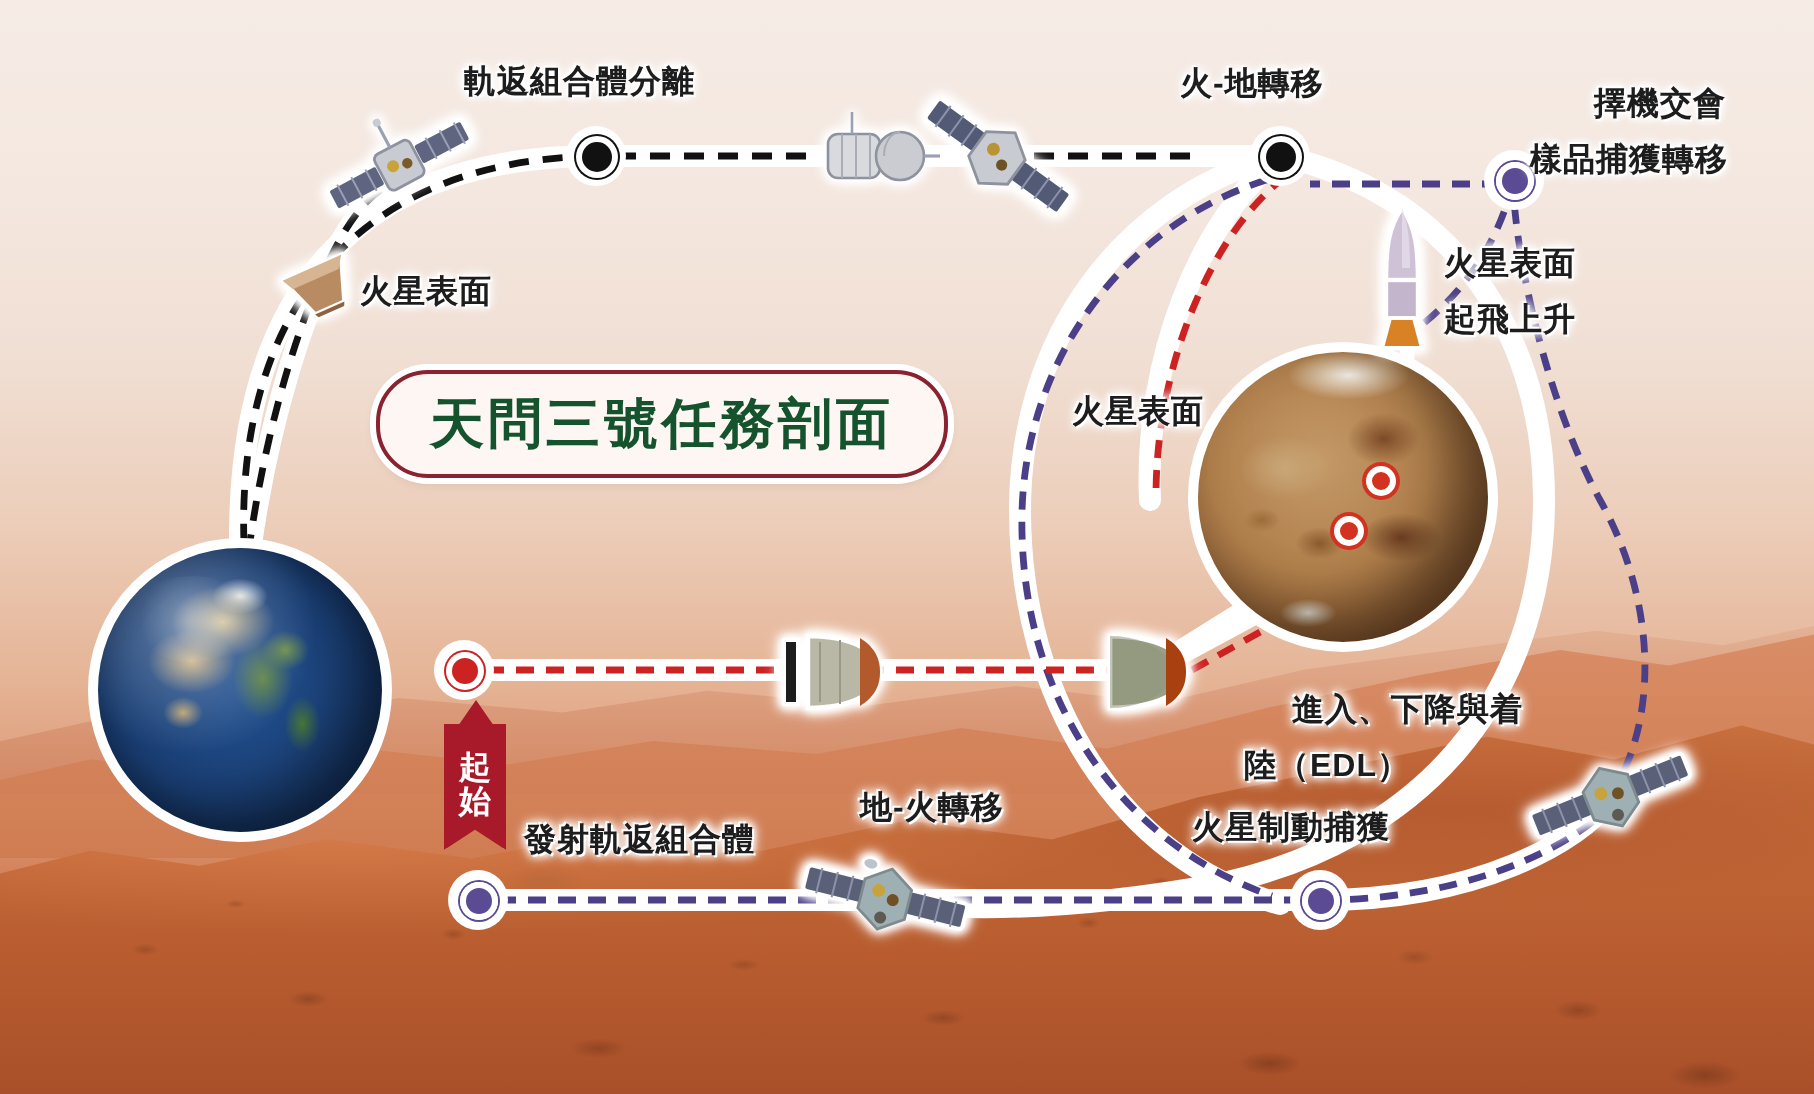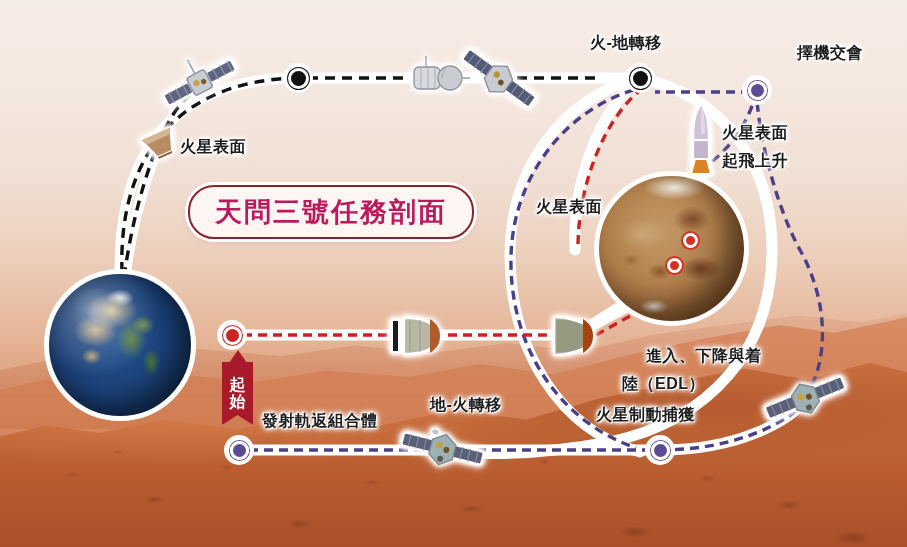--- a/index.html
+++ b/index.html
@@ -70,21 +70,21 @@
   
   .lbl{position:absolute;color:#1d1d1d;font-size:16px;line-height:1.38;
        font-weight:700;letter-spacing:.5px;white-space:nowrap;
        text-shadow:0 0 4px #fff,0 0 4px #fff,0 0 7px #fff,0 0 7px #fff,1px 1px 0 #fff,-1px -1px 0 #fff;}
 
   
   #title-plaque{position:absolute;left:188px;top:185px;width:282px;height:50px;
     border:2.5px solid #8a2230;border-radius:26px;background:#fdf6f2;
     display:flex;align-items:center;justify-content:center;
     box-shadow:0 0 0 3px #fff,0 2px 6px rgba(120,40,40,.18);}
-  #title-plaque span{color:#be185d;font-size:27px;font-weight:900;letter-spacing:2px;
+  #title-plaque span{color:#14532d;font-size:27px;font-weight:900;letter-spacing:2px;
     font-family:"Liberation Serif","DejaVu Serif",serif;}
 
   
   #start-banner{position:absolute;left:222px;top:362px;width:31px;height:63px;
     background:#a8192a;color:#fff;font-size:16px;font-weight:900;
     display:flex;flex-direction:column;align-items:center;justify-content:center;
     line-height:1.05;letter-spacing:0;
     clip-path:polygon(0 0,100% 0,100% 100%,50% 84%,0 100%);
     box-shadow:0 0 0 2px #fff;}
   #start-banner b{display:block;font-weight:900;}
@@ -336,23 +336,25 @@
   <div id="title-plaque">
     <span>天問三號任務剖面</span>
   </div>
 
   <div id="start-arrow"></div>
   <div id="start-banner">
     <b>起</b>
     <b>始</b>
   </div>
 
+  <div class="lbl" style="left:232px;top:31px;">軌返組合體分離</div>
   <div class="lbl" style="left:180px;top:136px;">火星表面</div>
   <div class="lbl" style="left:590px;top:32px;">火-地轉移</div>
   <div class="lbl" style="left:797px;top:42px;">擇機交會</div>
+  <div class="lbl" style="left:765px;top:70px;">樣品捕獲轉移</div>
   <div class="lbl" style="left:722px;top:122px;text-align:center;">火星表面</div>
   <div class="lbl" style="left:722px;top:150px;">起飛上升</div>
   <div class="lbl" style="left:536px;top:196px;">火星表面</div>
   <div class="lbl" style="left:430px;top:394px;">地-火轉移</div>
   <div class="lbl" style="left:622px;top:345px;margin-left:24px;">進入、下降與着</div>
   <div class="lbl" style="left:622px;top:373px;">陸（EDL）</div>
   <div class="lbl" style="left:596px;top:404px;">火星制動捕獲</div>
   <div class="lbl" style="left:262px;top:410px;">發射軌返組合體</div>
 
 </div>

